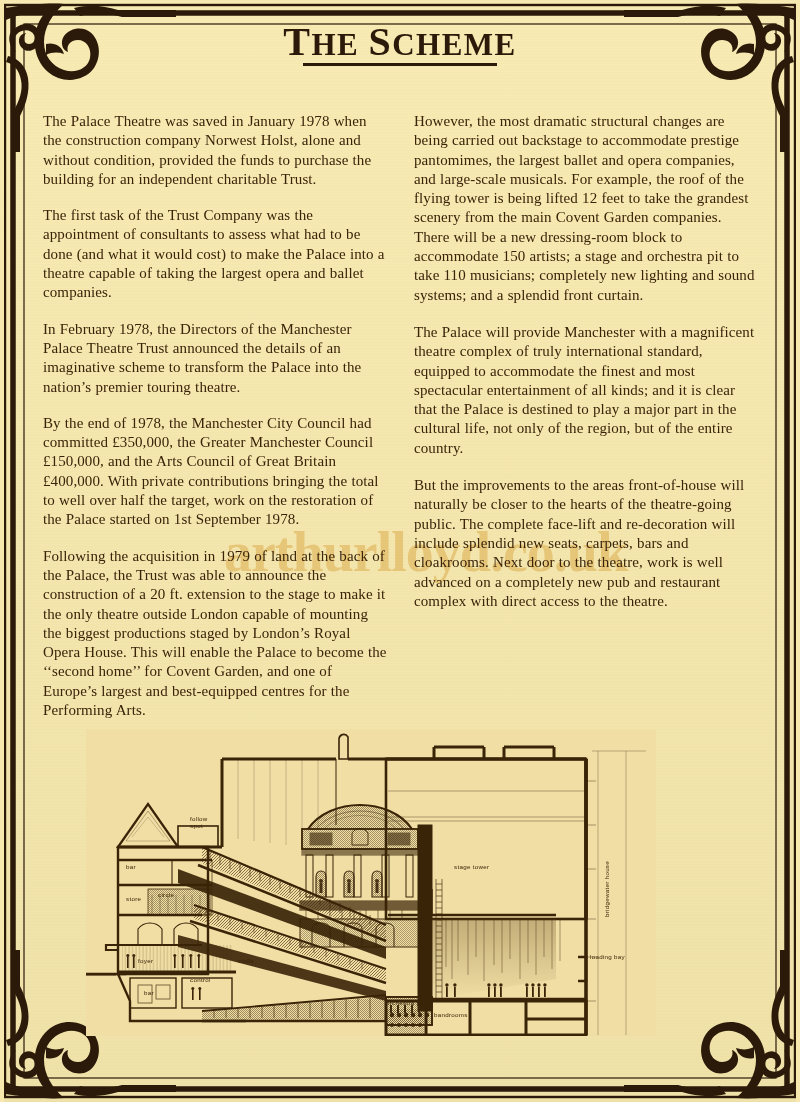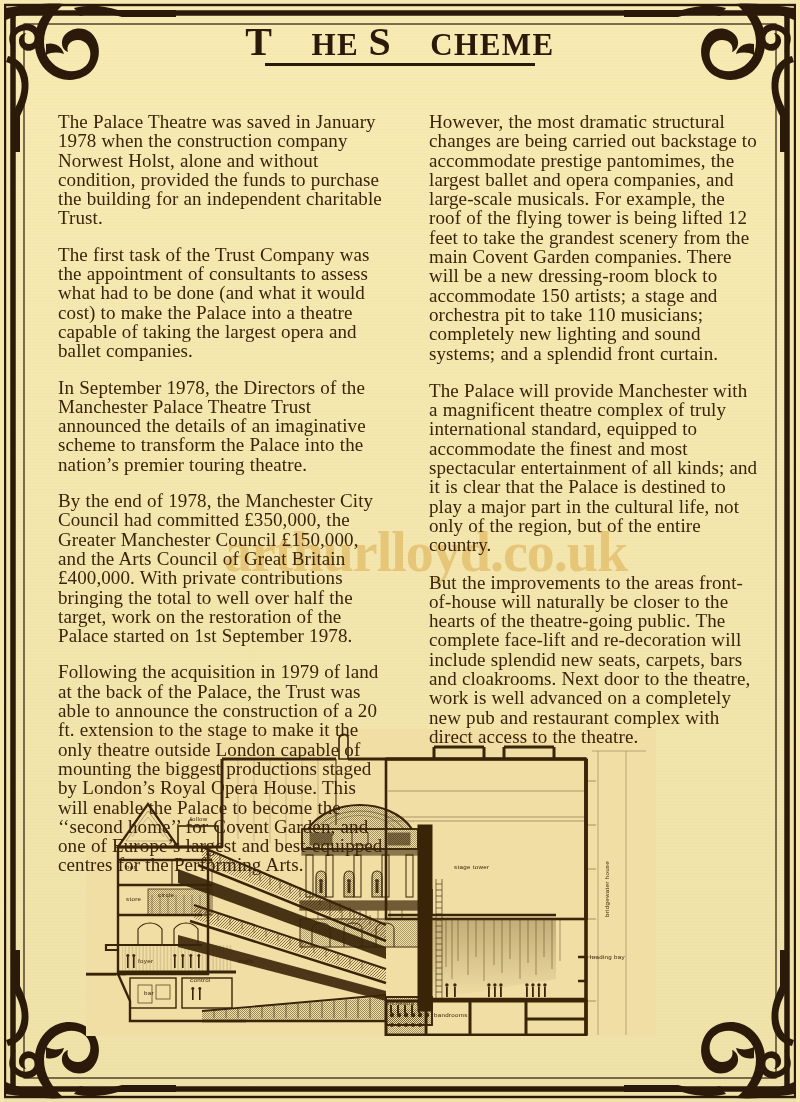--- a/index.html
+++ b/index.html
@@ -54,21 +54,21 @@
     font-family: "Liberation Serif", serif;
     font-weight: bold;
     font-size: 40px;
     letter-spacing: 1.5px;
     color: #2b1a09;
     line-height: 1;
     position: relative;
     padding: 0 4px 6px 4px;
   }
   .title .cap { font-size: 40px; }
-  .title .sc  { font-size: 31px; margin-left: 38px; }
+  .title .sc  { font-size: 31px; }
   .title::after {
     content: "";
     position: absolute;
     left: 24px;
     right: 24px;
     bottom: 2px;
     height: 3px;
     background: #2b1a09;
   }
 
@@ -77,24 +77,24 @@
     position: absolute;
     top: 112px;
     left: 42px;
     width: 716px;
     display: flex;
     gap: 26px;
     z-index: 3;
   }
   .col { width: 345px; }
   .para {
-    font-size: 19px;
+    font-size: 15px;
     line-height: 19.3px;
     color: #3a2309;
-    margin: 0 0 17px 16px;
+    margin: 0 0 17px 1px;
     text-align: left;
     letter-spacing: .1px;
     word-spacing: .3px;
   }
   .col.right .para { margin-bottom: 18px; }
 
   
   #watermark {
     position: absolute;
     left: 208px;
@@ -195,21 +195,21 @@
     </div>
   </div>
 
   <div id="watermark">arthurlloyd.co.uk</div>
 
   <div id="columns">
 
     <div class="col left">
       <p class="para">The Palace Theatre was saved in January 1978 when the construction company Norwest Holst, alone and without condition, provided the funds to purchase the building for an independent charitable Trust.</p>
       <p class="para">The first task of the Trust Company was the appointment of consultants to assess what had to be done (and what it would cost) to make the Palace into a theatre capable of taking the largest opera and ballet companies.</p>
-      <p class="para">In September 1978, the Directors of the Manchester Palace Theatre Trust announced the details of an imaginative scheme to transform the Palace into the nation’s premier touring theatre.</p>
+      <p class="para">In February 1978, the Directors of the Manchester Palace Theatre Trust announced the details of an imaginative scheme to transform the Palace into the nation’s premier touring theatre.</p>
       <p class="para">By the end of 1978, the Manchester City Council had committed £350,000, the Greater Manchester Council £150,000, and the Arts Council of Great Britain £400,000. With private contributions bringing the total to well over half the target, work on the restoration of the Palace started on 1st September 1978.</p>
       <p class="para">Following the acquisition in 1979 of land at the back of the Palace, the Trust was able to announce the construction of a 20 ft. extension to the stage to make it the only theatre outside London capable of mounting the biggest productions staged by London’s Royal Opera House. This will enable the Palace to become the ‘‘second home’’ for Covent Garden, and one of Europe’s largest and best-equipped centres for the Performing Arts.</p>
     </div>
 
     <div class="col right">
       <p class="para">However, the most dramatic structural changes are being carried out backstage to accommodate prestige pantomimes, the largest ballet and opera companies, and large-scale musicals. For example, the roof of the flying tower is being lifted 12 feet to take the grandest scenery from the main Covent Garden companies. There will be a new dressing-room block to accommodate 150 artists; a stage and orchestra pit to take 110 musicians; completely new lighting and sound systems; and a splendid front curtain.</p>
       <p class="para">The Palace will provide Manchester with a magnificent theatre complex of truly international standard, equipped to accommodate the finest and most spectacular entertainment of all kinds; and it is clear that the Palace is destined to play a major part in the cultural life, not only of the region, but of the entire country.</p>
       <p class="para">But the improvements to the areas front-of-house will naturally be closer to the hearts of the theatre-going public. The complete face-lift and re-decoration will include splendid new seats, carpets, bars and cloakrooms. Next door to the theatre, work is well advanced on a completely new pub and restaurant complex with direct access to the theatre.</p>
     </div>
 

